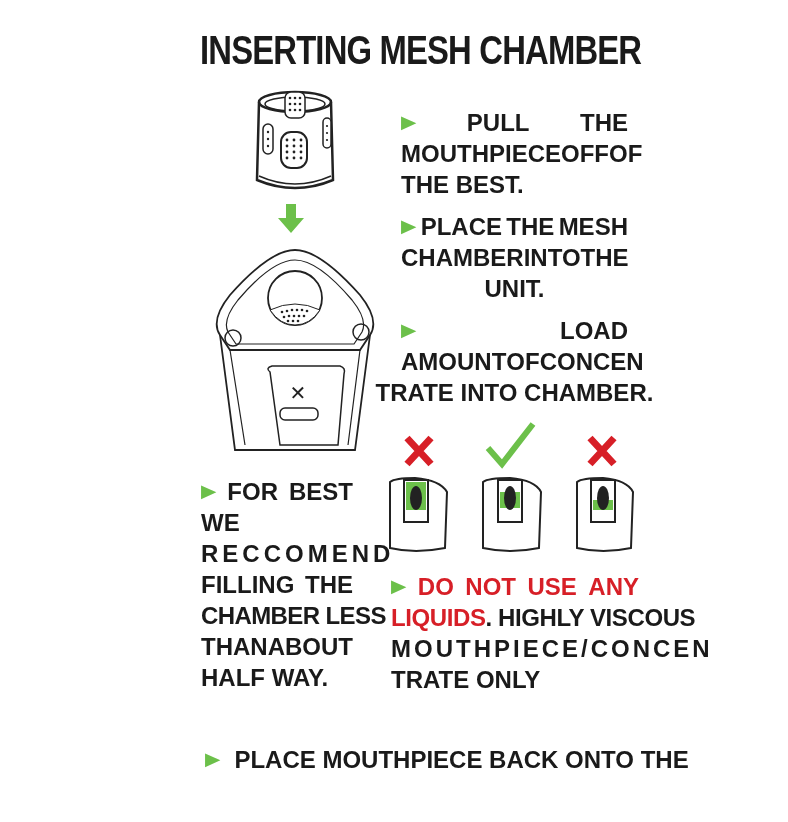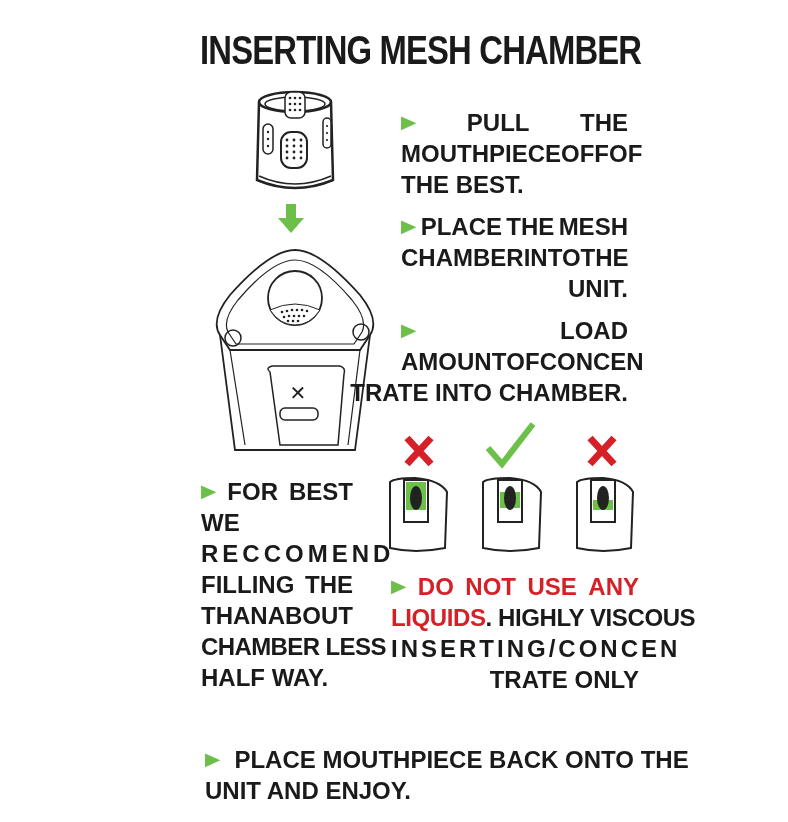--- a/index.html
+++ b/index.html
@@ -112,35 +112,35 @@
         <span class="tri">▶</span>
         <span>PLACE</span>
         <span>THE</span>
         <span>MESH</span>
       </div>
     <div class="line">
         <span>CHAMBER</span>
         <span>INTO</span>
         <span>THE</span>
       </div>
-    <div class="line" style="justify-content:flex-end">
+    <div class="line" style="justify-content:center">
         <span>UNIT.</span>
       </div>
   </div>
   <div style="margin-top:11px">
     <div class="line">
         <span class="tri">▶</span>
         <span>LOAD</span>
       </div>
     <div class="line">
         <span>AMOUNT</span>
         <span>OF</span>
         <span>CONCEN</span>
       </div>
-    <div class="line" style="justify-content:flex-end">
+    <div class="line" style="justify-content:center">
         <span>TRATE INTO CHAMBER.</span>
       </div>
   </div>
 </div>
 
 <svg style="left:385px;top:420px" width="260" height="140" viewBox="0 0 260 140">
 
   <g>
       <path d="M22 18 L46 44 M46 18 L22 44" stroke="#d71f27" stroke-width="7"></path>
     </g>
@@ -182,52 +182,49 @@
       <span>WE</span>
     </div>
   <div class="line wide">
       <span>RECCOMEND</span>
     </div>
   <div class="line">
       <span>FILLING</span>
       <span>THE</span>
     </div>
   <div class="line">
+      <span style="letter-spacing:-0.6px">CHAMBER LESS</span>
+    </div>
+  <div class="line">
       <span>THAN</span>
       <span>ABOUT</span>
-    </div>
-  <div class="line">
-      <span style="letter-spacing:-0.6px">CHAMBER LESS</span>
     </div>
   <div class="line" style="justify-content:flex-start">
       <span>HALF WAY.</span>
     </div>
 </div>
 
 <div class="block" style="left:391px;top:571px;width:248px;">
   <div class="line red">
       <span class="tri">▶</span>
       <span>DO</span>
       <span>NOT</span>
       <span>USE</span>
       <span>ANY</span>
     </div>
   <div class="line" style="justify-content:space-between;letter-spacing:-0.4px">
       <span class="red">LIQUIDS</span>
       <span>. HIGHLY VISCOUS</span>
     </div>
   <div class="line wide" style="letter-spacing:3px">
-      <span>INSERTING/CONCEN</span>
-    </div>
-  <div class="line" style="justify-content:flex-end">
+      <span>MOUTHPIECE/CONCEN</span>
+    </div>
+  <div class="line" style="justify-content:flex-start">
       <span>TRATE ONLY</span>
     </div>
 </div>
 
 <div class="block" style="left:205px;top:744px;width:420px;text-align:left;text-align-last:left;">
   <div class="line" style="justify-content:flex-start;gap:14px">
       <span class="tri">▶</span>
       <span>PLACE MOUTHPIECE BACK ONTO THE</span>
     </div>
-  <div class="line" style="justify-content:flex-start">
-      <span>UNIT AND ENJOY.</span>
-    </div>
 </div>
 
 </body></html>

